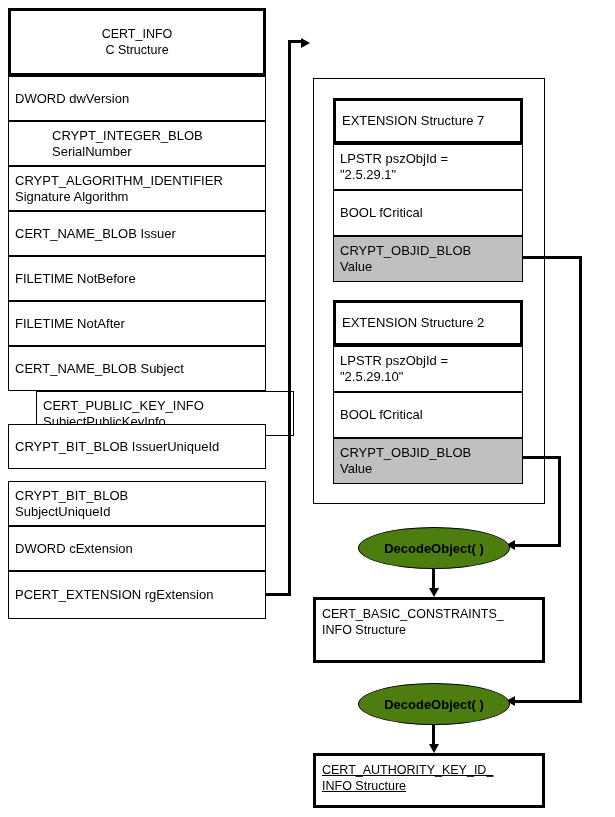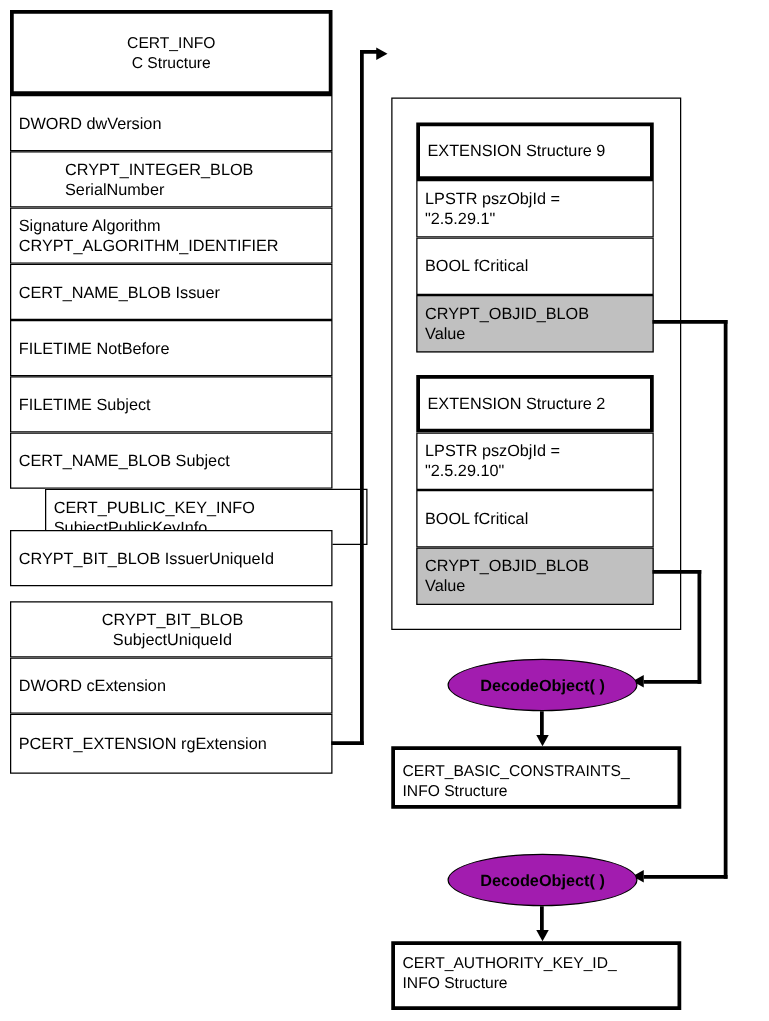--- a/index.html
+++ b/index.html
@@ -89,21 +89,21 @@
     width: 0; height: 0;
     border-left: 5px solid transparent;
     border-right: 5px solid transparent;
     border-top: 9px solid #000;
   }
 
   
   .ellipse {
     border: 1px solid #000;
     border-radius: 50%;
-    background: #a21caf;
+    background: #4d7c0f;
     display: flex;
     align-items: center;
     justify-content: center;
     font-weight: bold;
     font-size: 13px;
   }
 </style>
 </head>
 <body>
 
@@ -115,63 +115,63 @@
   </div>
 
   <div class="abs box-thin left-text" style="left:8px; top:76px; width:258px; height:45px;">
     <div>DWORD dwVersion</div>
   </div>
   <div class="abs box-thin left-text" style="left:8px; top:121px; width:258px; height:45px;padding-left:43px;">
     <div>CRYPT_INTEGER_BLOB</div>
     <div>SerialNumber</div>
   </div>
   <div class="abs box-thin left-text" style="left:8px; top:166px; width:258px; height:45px;">
+    <div>CRYPT_ALGORITHM_IDENTIFIER</div>
     <div>Signature Algorithm</div>
-    <div>CRYPT_ALGORITHM_IDENTIFIER</div>
   </div>
   <div class="abs box-thin left-text" style="left:8px; top:211px; width:258px; height:45px;justify-content:center;">
     <div>CERT_NAME_BLOB Issuer</div>
   </div>
   <div class="abs box-thin left-text" style="left:8px; top:256px; width:258px; height:45px;">
     <div>FILETIME NotBefore</div>
   </div>
   <div class="abs box-thin left-text" style="left:8px; top:301px; width:258px; height:45px;">
-    <div>FILETIME Subject</div>
+    <div>FILETIME NotAfter</div>
   </div>
   <div class="abs box-thin left-text" style="left:8px; top:346px; width:258px; height:45px;">
     <div>CERT_NAME_BLOB Subject</div>
   </div>
   <div class="abs box-thin left-text" style="left:8px; top:391px; width:258px; height:45px;margin-left:28px;">
     <div>CERT_PUBLIC_KEY_INFO</div>
     <div>SubjectPublicKeyInfo</div>
   </div>
   <div class="abs box-thin left-text" style="left:8px; top:424px; width:258px; height:45px;">
     <div>CRYPT_BIT_BLOB IssuerUniqueId</div>
   </div>
-  <div class="abs box-thin left-text" style="left:8px; top:481px; width:258px; height:45px;align-items:center;">
+  <div class="abs box-thin left-text" style="left:8px; top:481px; width:258px; height:45px;">
     <div>CRYPT_BIT_BLOB</div>
     <div>SubjectUniqueId</div>
   </div>
   <div class="abs box-thin left-text" style="left:8px; top:526px; width:258px; height:45px;">
     <div>DWORD cExtension</div>
   </div>
   <div class="abs box-thin left-text" style="left:8px; top:571px; width:258px; height:48px;">
     <div>PCERT_EXTENSION rgExtension</div>
   </div>
 
   <div class="abs line-h" style="left:265px; top:593px; width:26px;"></div>
   <div class="abs line-v" style="left:288px; top:40px; width:3px; height:556px;"></div>
   <div class="abs line-h" style="left:288px; top:40px; width:14px;"></div>
   <div class="abs arrow-right" style="left:301px; top:38px;"></div>
 
 
   <div class="abs box-container" style="left:313px; top:78px; width:232px; height:426px;"></div>
 
   <div class="abs box-thick left-text" style="left:333px; top:98px; width:190px; height:46px;">
-    <div>EXTENSION Structure 9</div>
+    <div>EXTENSION Structure 7</div>
   </div>
   <div class="abs box-thin left-text" style="left:333px; top:144px; width:190px; height:46px;">
     <div>LPSTR  pszObjId =</div>
     <div>"2.5.29.1"</div>
   </div>
   <div class="abs box-thin left-text" style="left:333px; top:190px; width:190px; height:46px;">
     <div>BOOL  fCritical</div>
   </div>
   <div class="abs box-shaded left-text" style="left:333px; top:236px; width:190px; height:46px;">
     <div>CRYPT_OBJID_BLOB</div>
@@ -202,29 +202,29 @@
   <div class="abs line-v" style="left:558px; top:456px; height:91px;"></div>
   <div class="abs line-h" style="left:515px; top:544px; width:46px;"></div>
   <div class="abs arrow-left" style="left:506px; top:540px;"></div>
 
   <div class="abs ellipse" style="left:358px; top:527px; width:152px; height:42px;">
     <span>DecodeObject( )</span>
   </div>
   <div class="abs line-v" style="left:432px; top:569px; height:22px;"></div>
   <div class="abs arrow-down" style="left:429px; top:588px;"></div>
 
-  <div class="abs box-thick left-text-top" style="left:313px; top:597px; width:232px; height:50px;justify-content:center;">
+  <div class="abs box-thick left-text-top" style="left:313px; top:597px; width:232px; height:66px;">
     <div>CERT_BASIC_CONSTRAINTS_</div>
     <div>INFO Structure</div>
   </div>
 
   <div class="abs ellipse" style="left:358px; top:683px; width:152px; height:42px;">
     <span>DecodeObject( )</span>
   </div>
   <div class="abs line-v" style="left:432px; top:725px; height:22px;"></div>
   <div class="abs arrow-down" style="left:429px; top:744px;"></div>
 
-  <div class="abs box-thick left-text-top" style="left:313px; top:753px; width:232px; height:55px;">
+  <div class="abs box-thick left-text-top" style="left:313px; top:753px; width:232px; height:55px;text-decoration:underline;">
     <div>CERT_AUTHORITY_KEY_ID_</div>
     <div>INFO Structure</div>
   </div>
 
 </div>
 
 </body></html>

